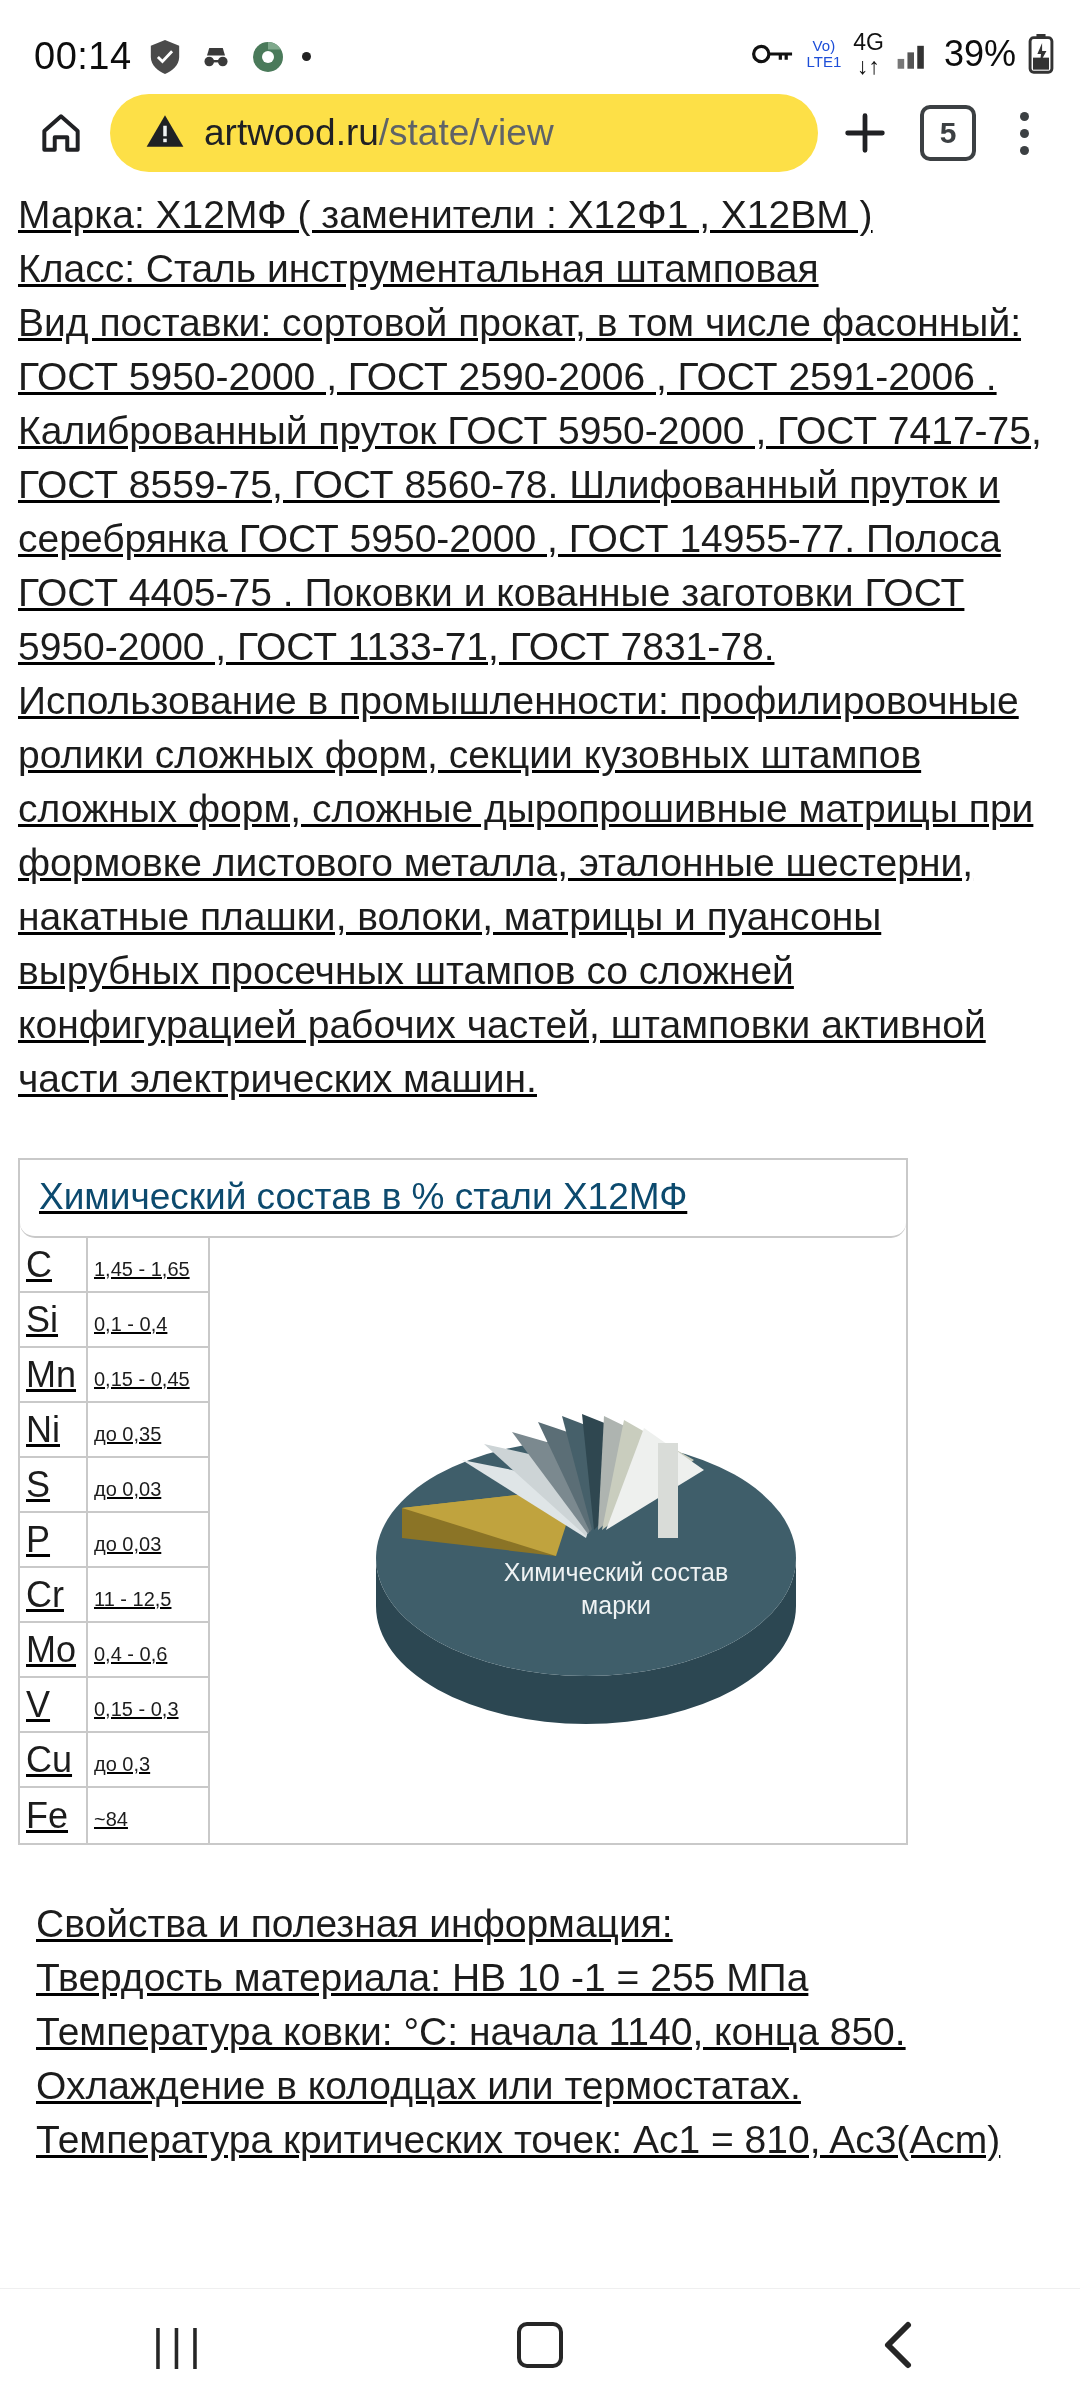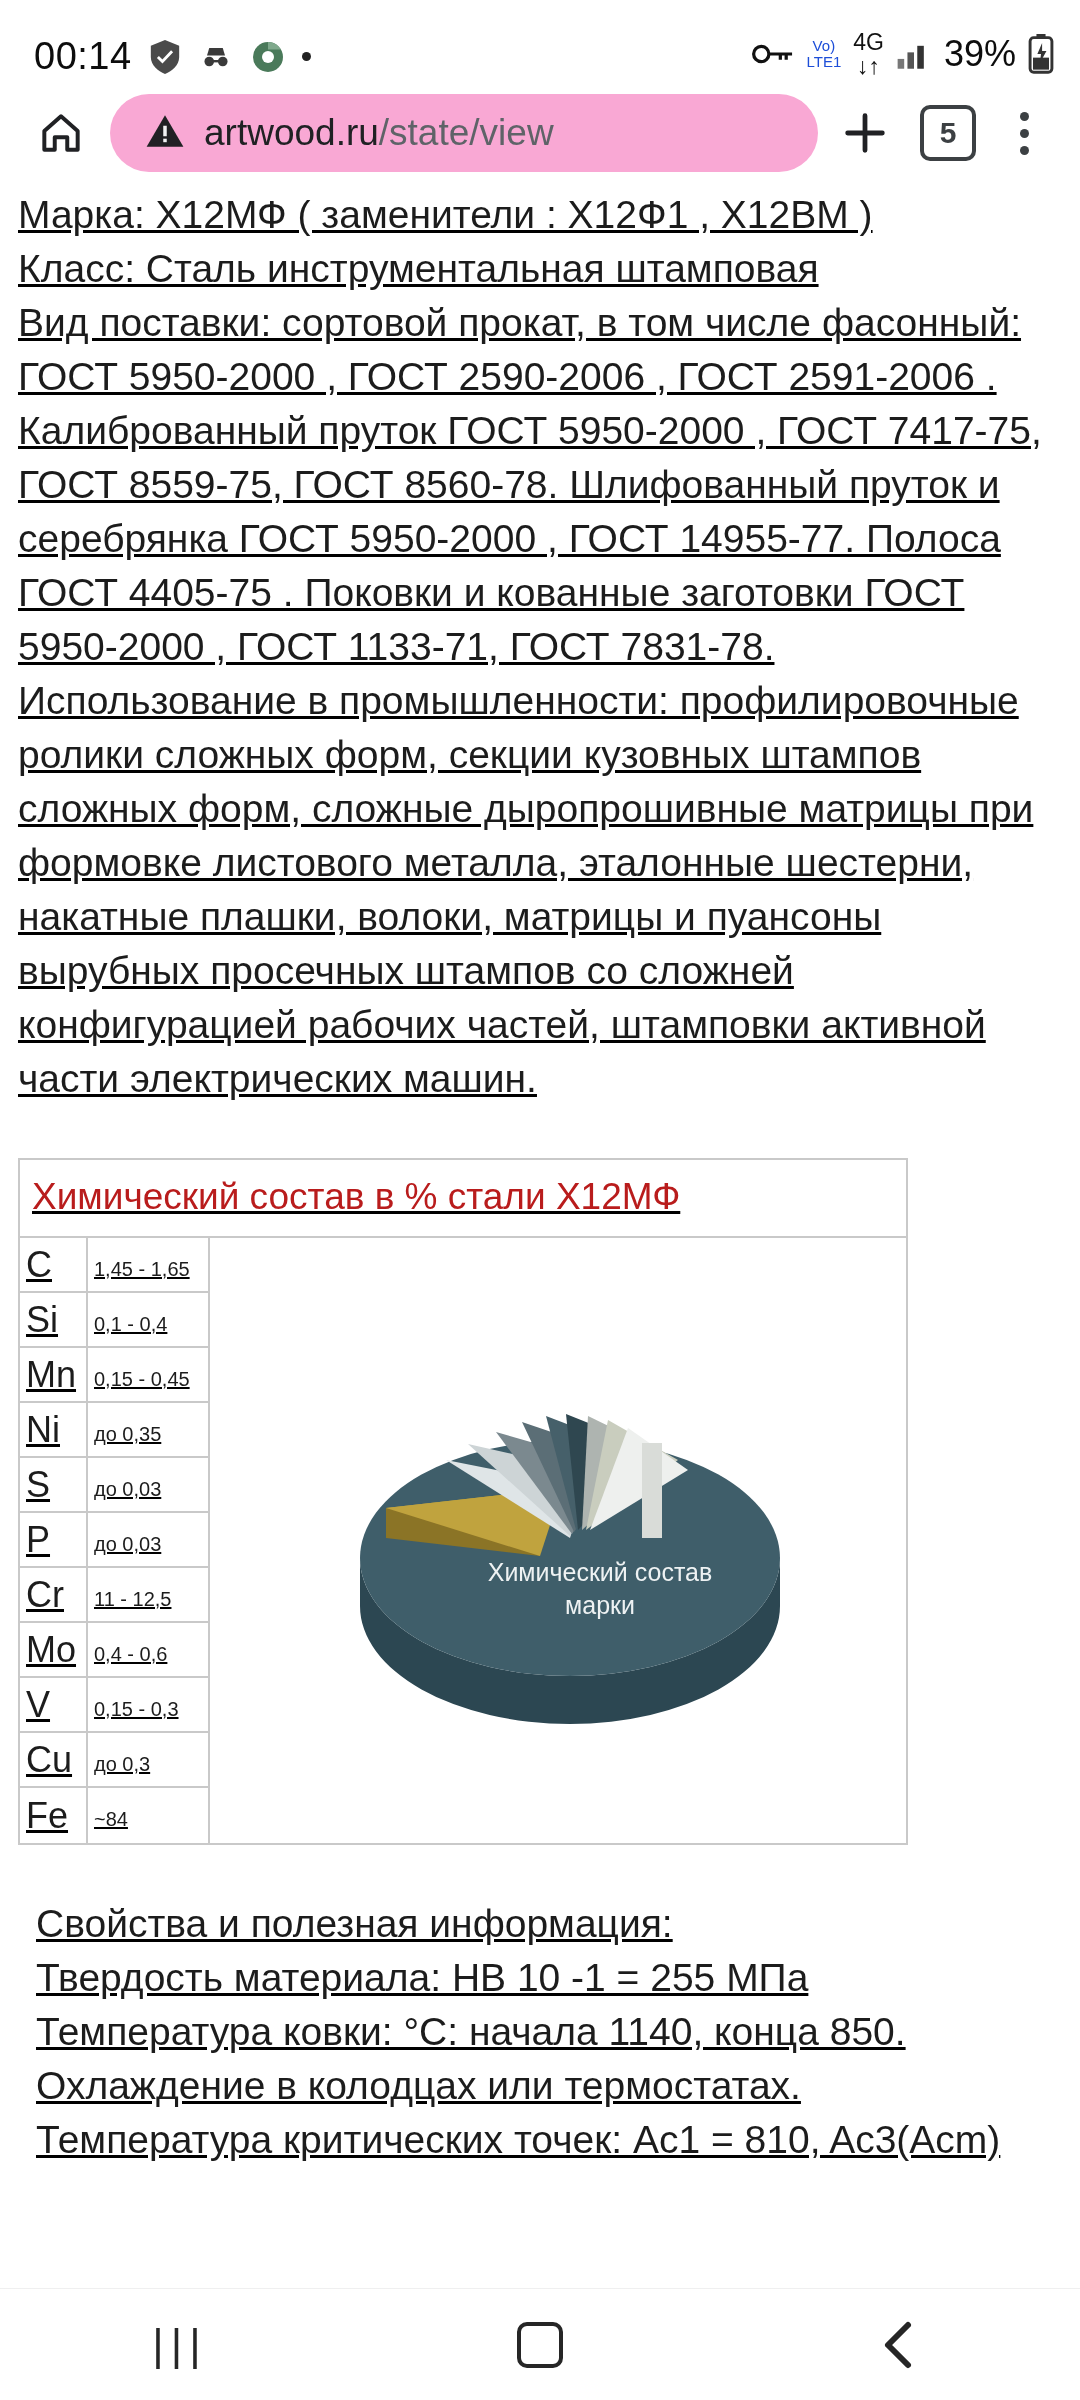--- a/index.html
+++ b/index.html
@@ -30,21 +30,21 @@
   
   .browserbar {
     height: 110px; width:100%;
     display:flex; align-items:center; gap: 10px;
     padding: 0 26px 0 22px;
     background:#ffffff;
   }
   .home-btn { width: 78px; height:78px; display:flex; align-items:center; justify-content:center; }
   .omnibox {
     flex: 1; height: 78px;
-    background:#f9a8d4; border-radius: 40px;
+    background:#fde047; border-radius: 40px;
     display:flex; align-items:center; gap: 18px;
     padding: 0 34px;
     overflow:hidden;
   }
   .omnibox .url { font-size: 37px; color:#3c4043; white-space:nowrap; }
   .omnibox .url .host { color:#202124; }
   .omnibox .url .path { color:#5f6368; }
   .newtab-btn { width: 74px; height:74px; display:flex; align-items:center; justify-content:center; }
   .tabcount {
     width: 56px; height: 56px; border: 4px solid #3c4043; border-radius: 10px;
@@ -71,41 +71,42 @@
   .para { margin-bottom: 0px; }
   .gap { height: 52px; }
 
   
   .compbox {
     margin: 0 0 0 0;
     border: 2px solid #c9c9c9;
     width: 890px;
   }
   .comp-title {
-    font-size: 37px; color:#b91c1c;
-    padding: 10px 12px 12px 12px;
+    font-size: 37px; color:#0c4a6e;
+    padding: 10px 12px 12px 19px;
     border-bottom: 2px solid #c9c9c9;
+    border-radius: 15px;
   }
   .comp-body { display:flex; }
   .comp-table { width: 190px; border-right: 2px solid #c9c9c9; }
   .comp-row { display:flex; align-items:stretch; border-bottom: 2px solid #c9c9c9; height: 55px; }
   .comp-row:last-child { border-bottom: none; }
   .comp-el {
     width: 68px; border-right: 2px solid #c9c9c9;
     font-size: 36px; color:#1c1c1c;
     display:flex; align-items:center; padding-left: 6px;
   }
   .comp-val {
     flex:1; font-size: 20px; color:#1c1c1c;
     display:flex; align-items:flex-start; padding: 4px 0 0 6px;
   }
   .chart-area { flex:1; position:relative; }
 
   
-  .pie-wrap { position:absolute; left: 0; top: 0; width: 633px; height: 610px; }
+  .pie-wrap { position:absolute; left: 16px; top: 0; width: 633px; height: 610px; }
   .pie-label {
     position:absolute; left: 240px; top: 318px; width: 300px;
     text-align:center; color:#eef2f3; font-size: 25px; line-height: 33px;
   }
 
   
   .after { padding: 0 18px; }
 
   
   .navbar {

